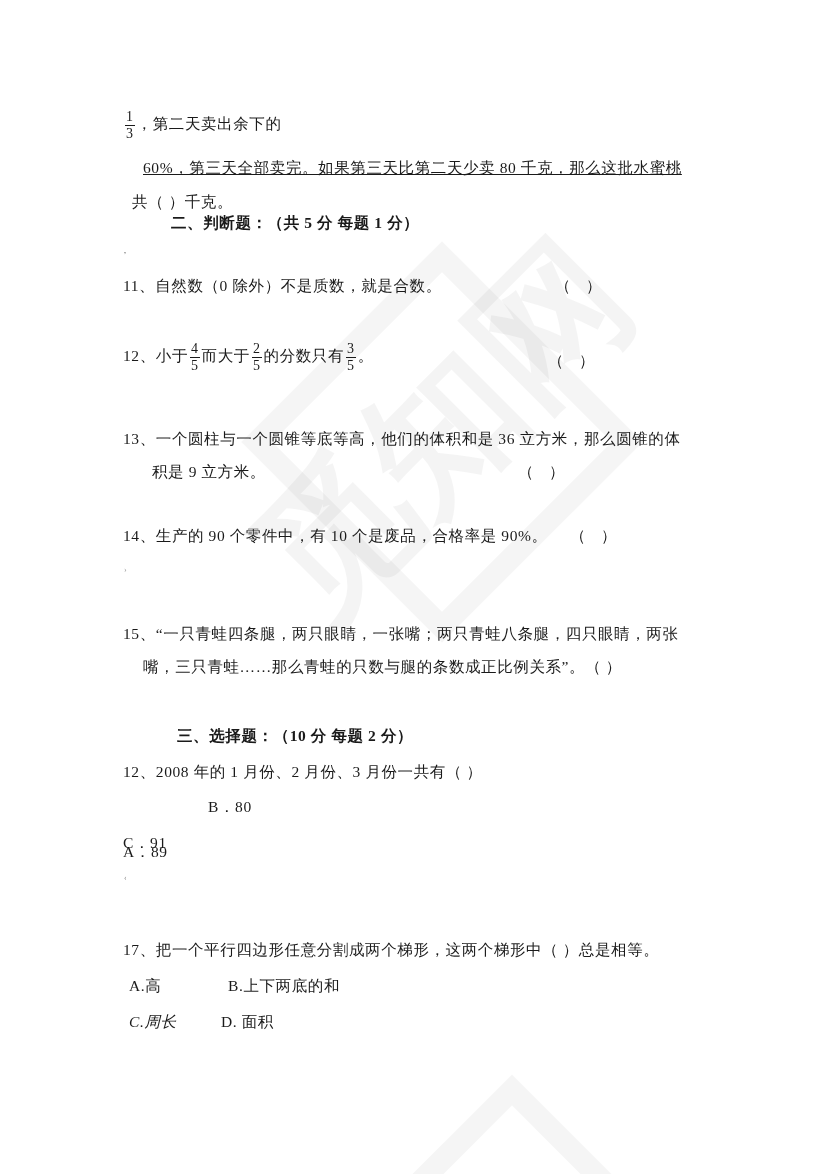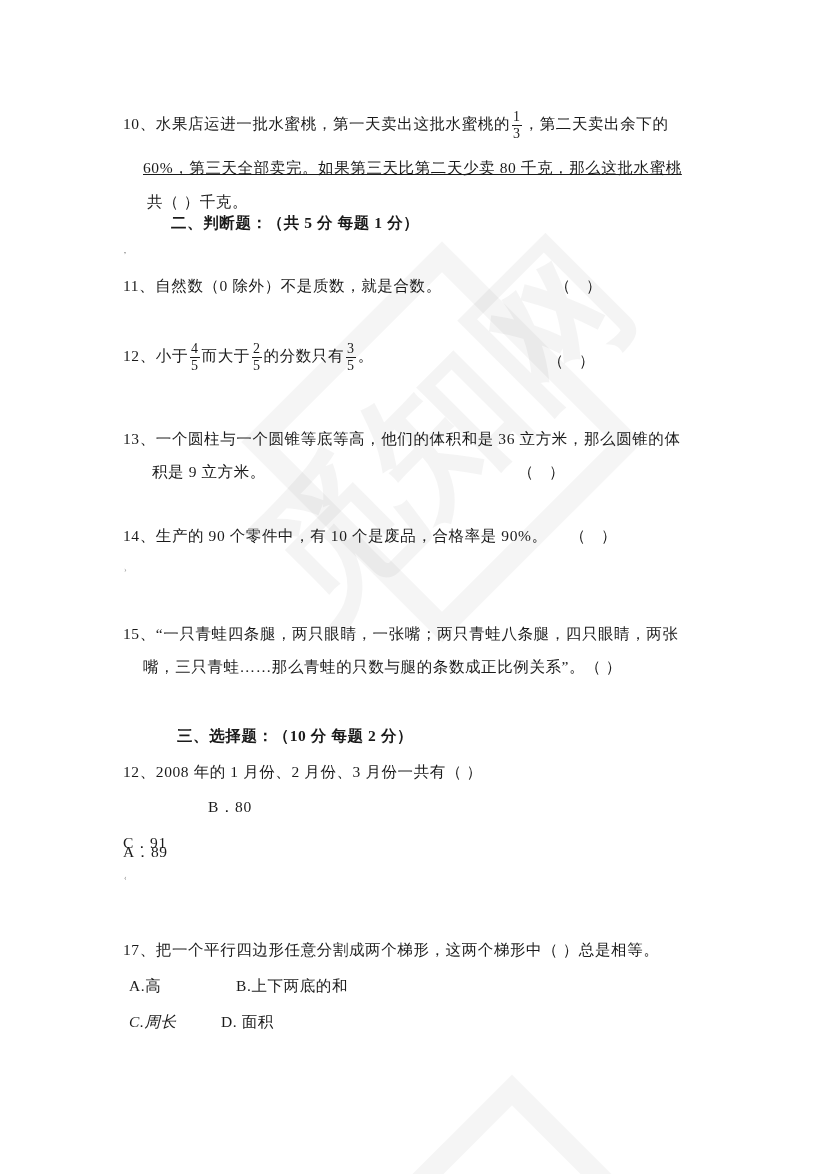--- a/index.html
+++ b/index.html
@@ -17,24 +17,24 @@
   .wm-box { position: absolute; border: 22px solid rgba(0,0,0,0.04); transform: rotate(45deg); pointer-events: none; }
 </style>
 </head>
 <body>
 
 <div class="wm-box" style="left:300px; top:300px; width:240px; height:240px;"></div>
 <div class="watermark" style="left:220px; top:330px;">觅知网</div>
 <div class="wm-box" style="left:390px; top:1125px; width:200px; height:200px;"></div>
 
 <div class="line" style="left:123px; top:110px;">
-  <span>10、水果店运进一批水蜜桃，第一天卖出这批水蜜桃的</span><span class="frac"><span class="num">1</span><span class="den">3</span></span><span>，第二天卖出余下的</span>
+  <span class="frac"><span class="num">1</span><span class="den">3</span></span><span>，第二天卖出余下的</span>
 </div>
 <div class="line" style="left:143px; top:158px;text-decoration:underline;">60%，第三天全部卖完。如果第三天比第二天少卖 80 千克，那么这批水蜜桃</div>
-<div class="line" style="left:147px; top:192px;">共（            ）千克。</div>
+<div class="line" style="left:132px; top:192px;">共（            ）千克。</div>
 
 <div class="line bold" style="left:123px; top:213px;">二、判断题：（共 5 分  每题 1 分）</div>
 <div class="mark" style="left:124px; top:246px;">,</div>
 
 <div class="line" style="left:123px; top:276px;">11、自然数（0 除外）不是质数，就是合数。</div>
 <div class="paren" style="left:555px; top:276px;">（    ）</div>
 
 <div class="line" style="left:123px; top:342px;">
   <span>12、小于</span><span class="frac"><span class="num">4</span><span class="den">5</span></span><span>而大于</span><span class="frac"><span class="num">2</span><span class="den">5</span></span><span>的分数只有</span><span class="frac"><span class="num">3</span><span class="den">5</span></span><span>。</span>
 </div>
@@ -54,15 +54,15 @@
 <div class="line bold" style="left:129px; top:726px;">三、选择题：（10 分  每题 2 分）</div>
 
 <div class="line" style="left:123px; top:762px;">12、2008 年的 1 月份、2 月份、3 月份一共有（    ）</div>
 <div class="line" style="left:123px; top:797px;margin-top:45px;">A．89</div>
 <div class="line" style="left:208px; top:797px;">B．80</div>
 <div class="line" style="left:123px; top:833px;text-align:right;">C．91</div>
 <div class="mark" style="left:124px; top:873px; color:#888;">‹</div>
 
 <div class="line" style="left:123px; top:940px;">17、把一个平行四边形任意分割成两个梯形，这两个梯形中（    ）总是相等。</div>
 <div class="line" style="left:129px; top:976px;">A.高</div>
-<div class="line" style="left:236px; top:976px;">B.上下两底的和</div>
+<div class="line" style="left:228px; top:976px;">B.上下两底的和</div>
 <div class="line" style="left:129px; top:1012px;font-style:italic;">C.周长</div>
 <div class="line" style="left:221px; top:1012px;font-family:Liberation Serif, serif;">D. 面积</div>
 
 </body></html>

